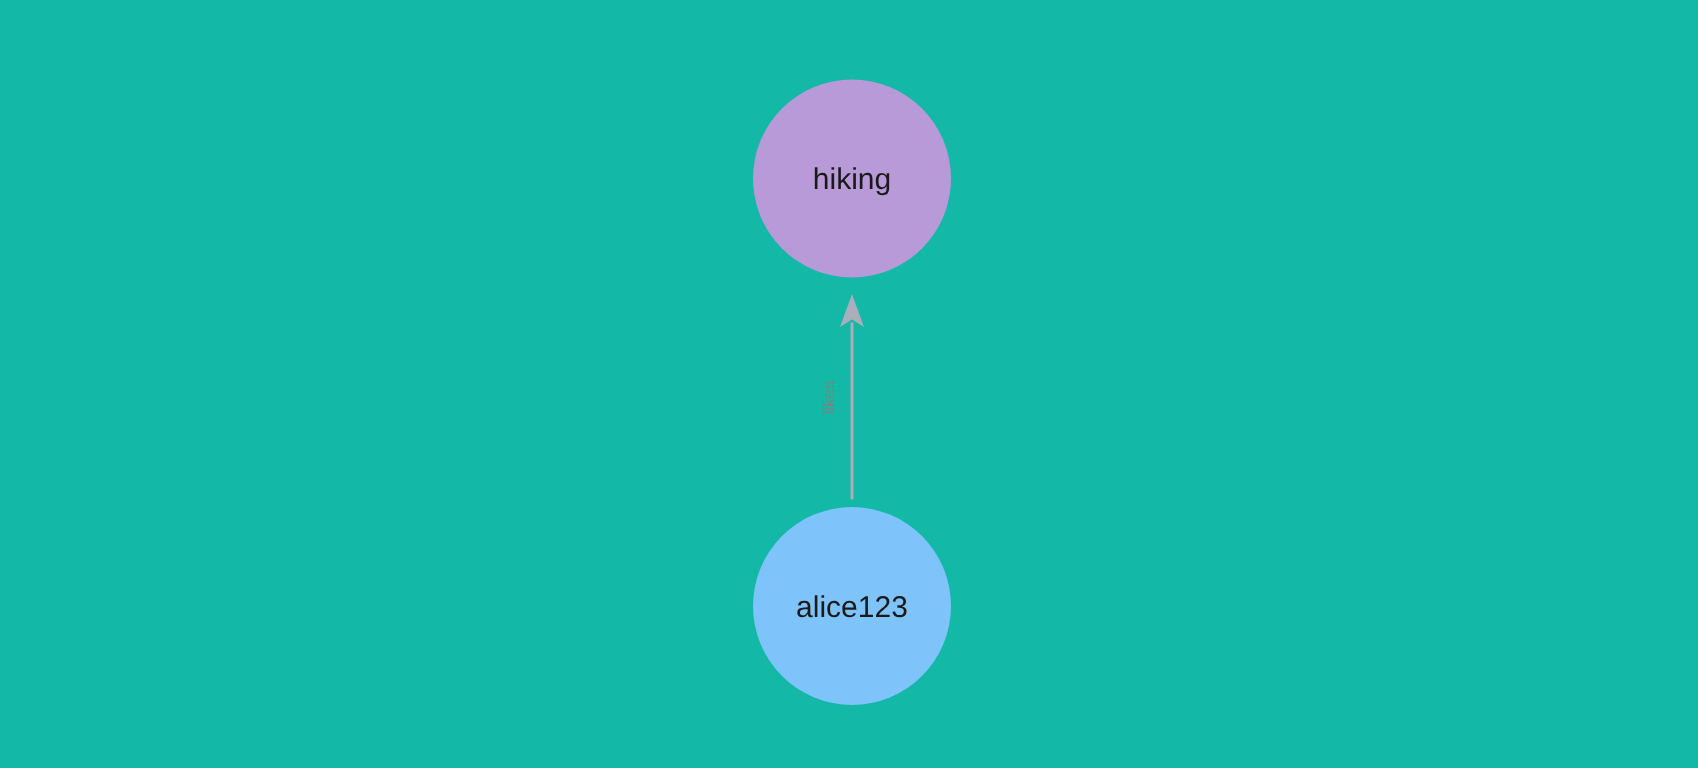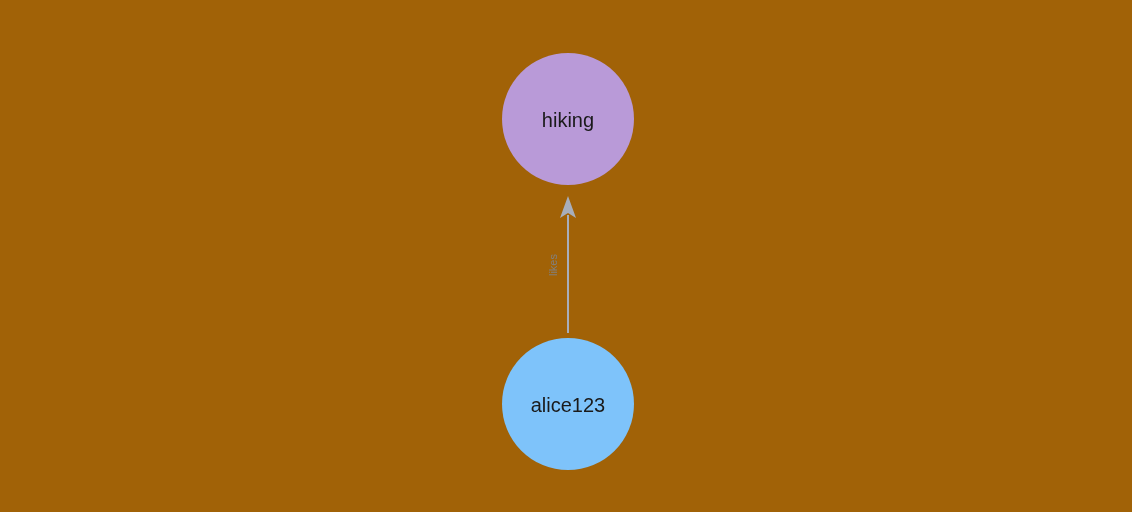--- a/index.html
+++ b/index.html
@@ -11,21 +11,21 @@
     width: 1132px;
     height: 512px;
     background: #f4f5f4;
     font-family: "Liberation Sans", sans-serif;
     overflow: hidden;
   }
   #graph-canvas {
     position: relative;
     width: 1132px;
     height: 512px;
-    background: #a16207;
+    background: #14b8a6;
   }
   #graph-svg {
     position: absolute;
     top: 0;
     left: 0;
     width: 1132px;
     height: 512px;
     display: block;
   }
   .node-circle {

